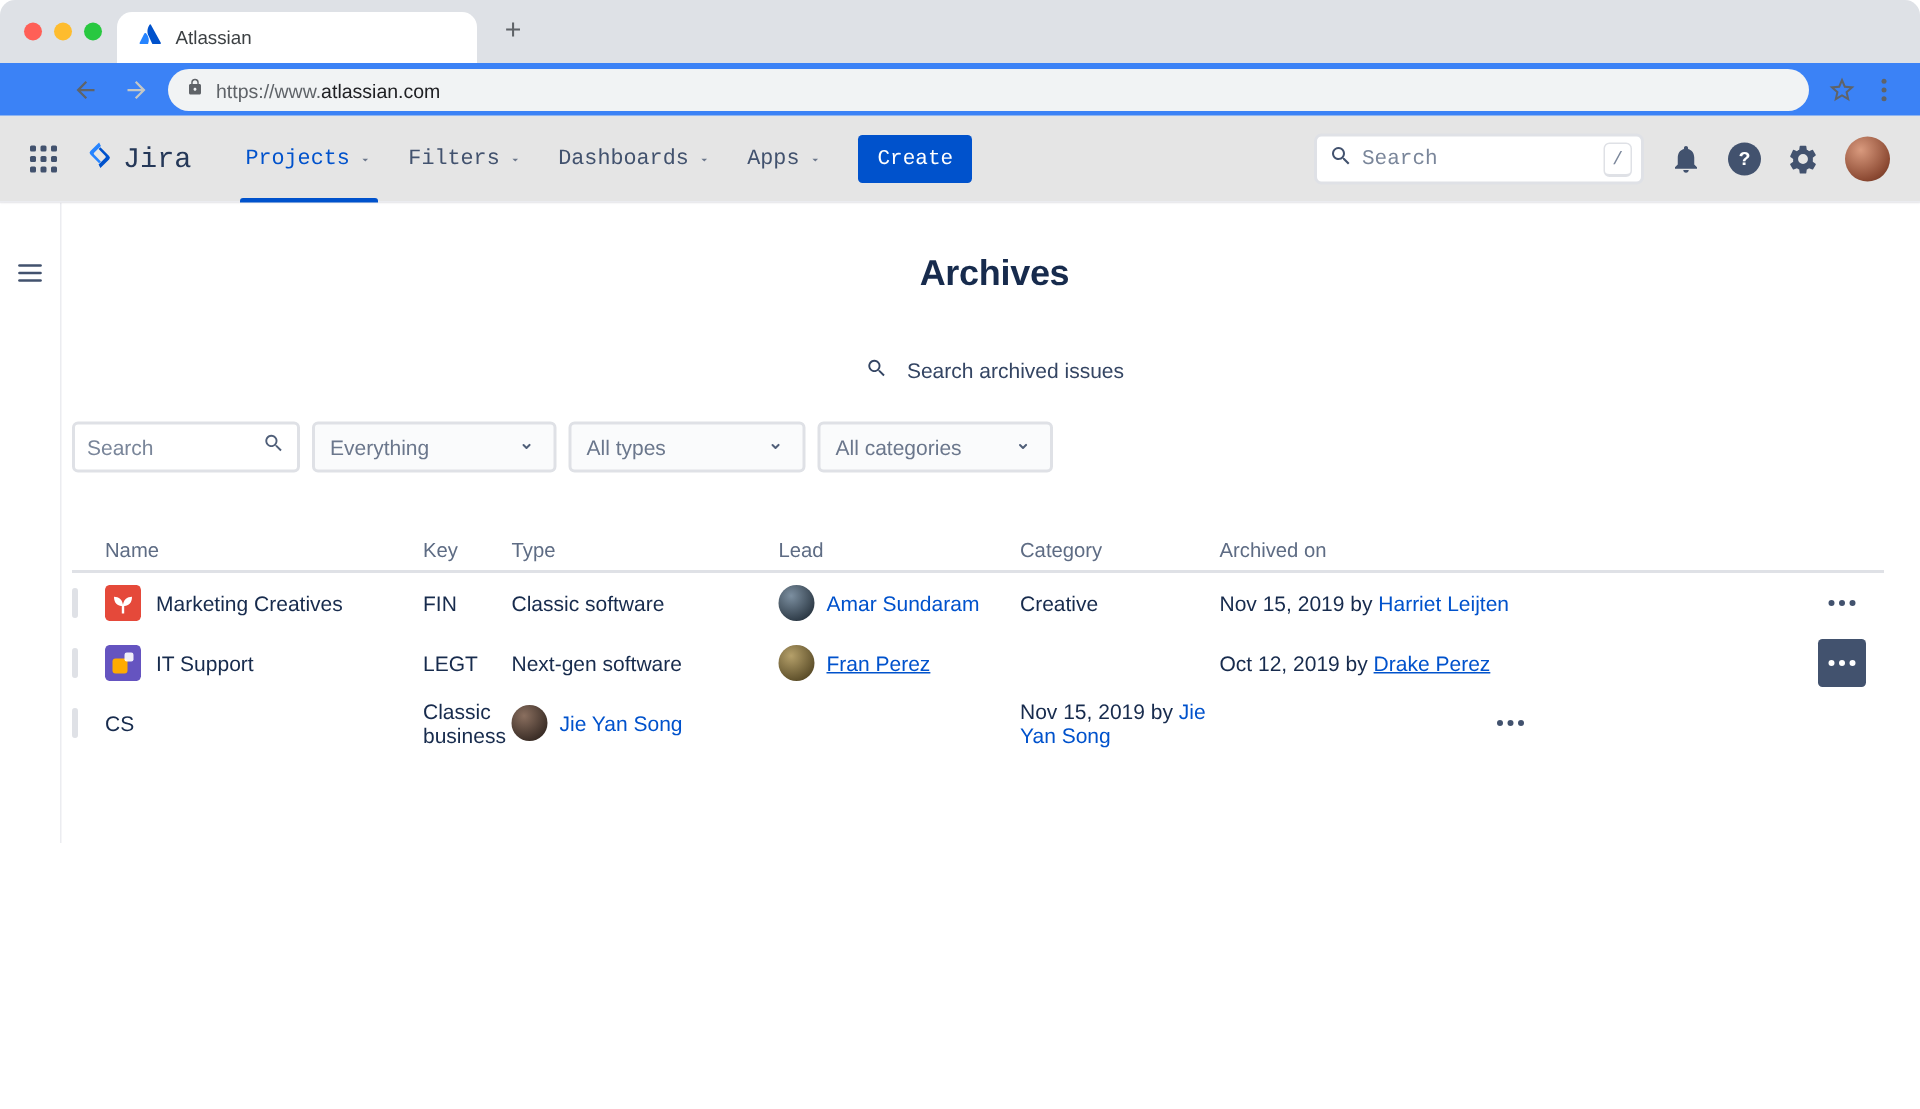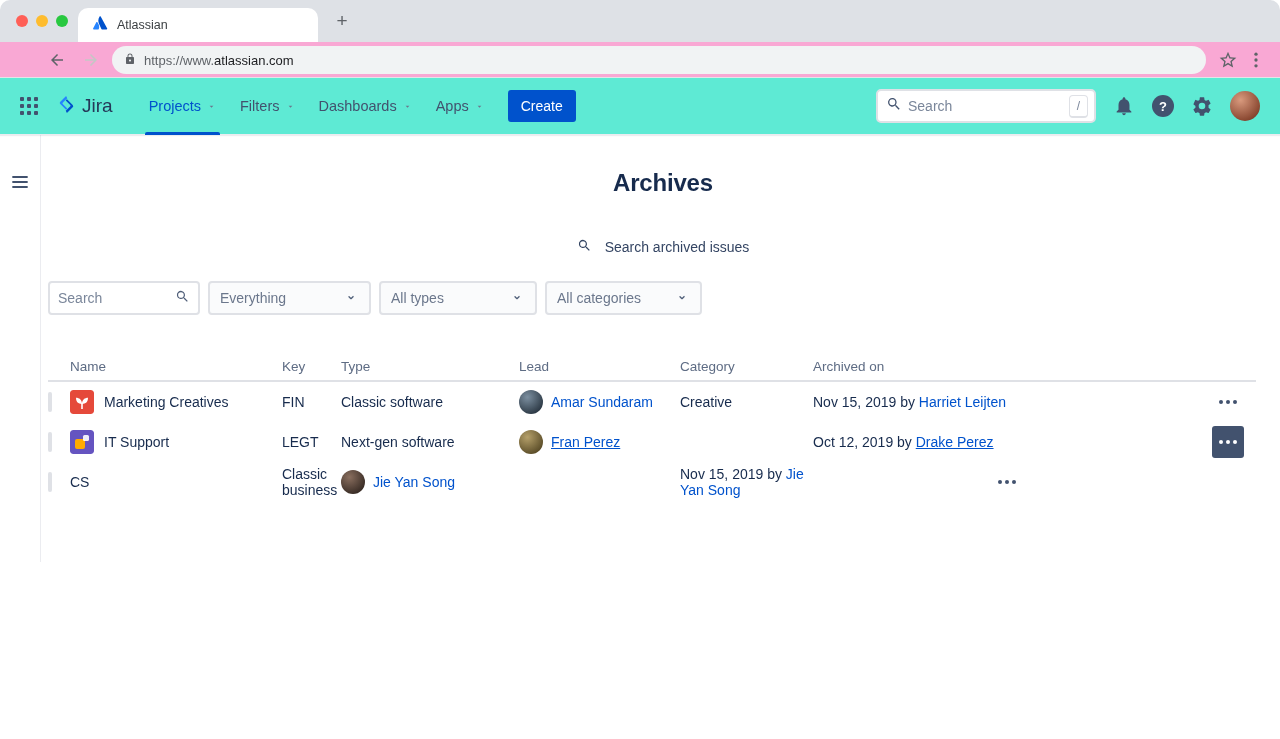--- a/index.html
+++ b/index.html
@@ -14,35 +14,35 @@
   .tabstrip { height:42px; background:#DEE1E6; position:relative; }
   .traffic { position:absolute; top:15px; left:16px; display:flex; gap:8px; }
   .light { width:12px; height:12px; border-radius:50%; }
   .light.red{background:#FF5F57}.light.yellow{background:#FEBC2E}.light.green{background:#28C840}
   .tab { position:absolute; left:78px; bottom:0; width:240px; height:34px; background:#fff;
          border-radius:10px 10px 0 0; display:flex; align-items:center; gap:9px; padding:0 14px; }
   .tab-title { font-size:12.5px; color:#3C4043; }
   .newtab { position:absolute; left:330px; top:9px; width:24px; height:24px; color:#5F6368;
             font-size:19px; line-height:23px; text-align:center; cursor:pointer; }
 
-  .toolbar { height:36px; background:#f9a8d4; border-bottom:1px solid #E3E5E8; position:relative;
+  .toolbar { height:36px; background:#3b82f6; border-bottom:1px solid #E3E5E8; position:relative;
              display:flex; align-items:center;padding-left:34px; }
   .nav-btns { display:flex; align-items:center; gap:16px; padding-left:14px; }
   .tb-icon { width:18px; height:18px; display:block; }
   .omnibox { position:absolute; left:112px; right:74px; top:4px; height:28px; background:#F1F3F4;
              border-radius:14px; display:flex; align-items:center; padding:0 12px; gap:8px; }
   .url { font-size:13px; color:#202124; white-space:nowrap; }
   .url-scheme { color:#5F6368; }
   .star-btn { position:absolute; right:42px; top:8px; width:20px; height:20px; cursor:pointer; }
   .menu-btn { position:absolute; right:14px; top:8px; width:20px; height:20px; cursor:pointer; }
 
   
-  .jira-nav { height:57px; background:#5eead4; border-bottom:1px solid #EBECF0;
+  .jira-nav { height:57px; background:#e5e5e5; border-bottom:1px solid #EBECF0;
               box-shadow:0 1px 1px rgba(9,30,66,.08); display:flex; align-items:center;
-              padding:0 20px; position:relative; }
+              padding:0 20px; position:relative;font-family:Liberation Mono, monospace; }
   .apps-grid { display:grid; grid-template-columns:repeat(3,4px); grid-template-rows:repeat(3,4px);
                gap:3px; cursor:pointer; }
   .apps-grid i { width:4px; height:4px; border-radius:1px; background:#42526E; }
   .brand { display:flex; align-items:center; gap:5px; margin-left:18px; cursor:pointer; }
   .brand-text { font-size:19px; color:#253858; font-weight:500; }
   .nav-items { display:flex; align-items:stretch; height:57px; margin-left:24px; }
   .nav-item { display:flex; align-items:center; gap:6px; padding:0 12px; font-size:14.5px;
               color:#42526E; font-weight:500; position:relative; cursor:pointer; white-space:nowrap; }
   .nav-item.active { color:#0052CC; }
   .nav-item.active::after { content:""; position:absolute; left:8px; right:8px; bottom:0;

